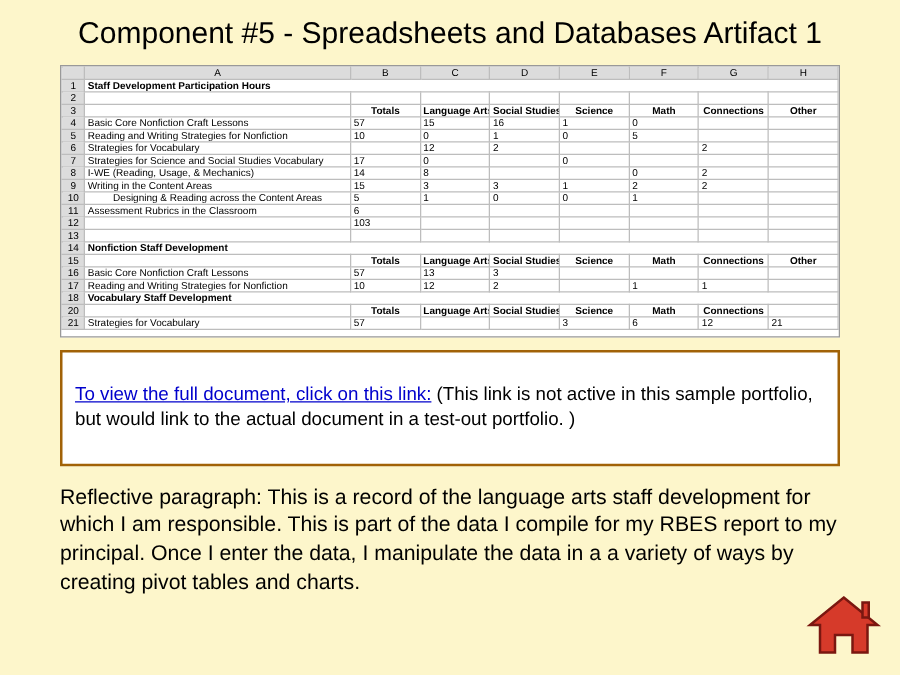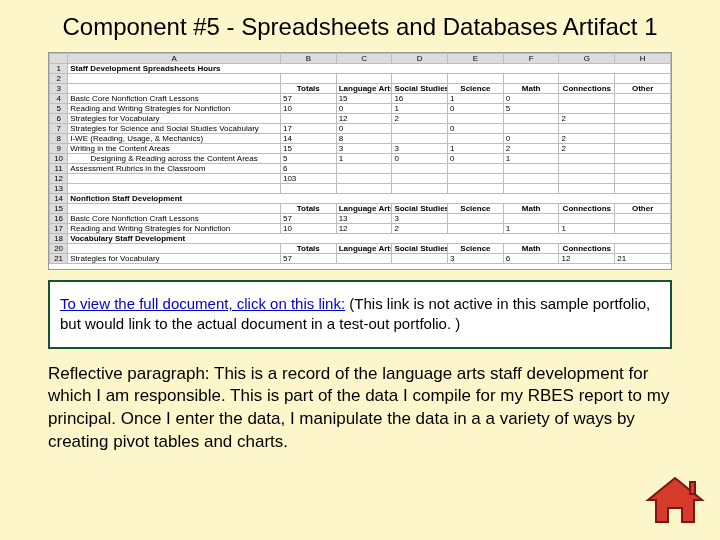--- a/index.html
+++ b/index.html
@@ -55,23 +55,23 @@
     width: 18px;
     font-weight: normal;
   }
   .col-corner { width:18px; }
   .col-a { width: 210px; text-align: left; }
   .col-b, .col-c, .col-d, .col-e, .col-f, .col-g, .col-h { width: 55px; text-align: right; }
   .bold { font-weight: bold; }
   .ctr { text-align: center !important; }
   .linkbox {
     margin: 0 48px 14px 48px;
-    border: 2px solid #14532d;
+    border: 2px solid #a16207;
     background: #fff;
-    padding: 12px 10px;
+    padding: 24px 10px;
     font-family: "Comic Sans MS", "Comic Sans", cursive, sans-serif;
     font-size: 15px;
     line-height: 1.35;
   }
   .linkbox .link-part {
     color: #0000cc;
     text-decoration: underline;
   }
   .reflect {
     margin: 0 48px 0 48px;
@@ -102,21 +102,21 @@
       <th class="col-b">B</th>
       <th class="col-c">C</th>
       <th class="col-d">D</th>
       <th class="col-e">E</th>
       <th class="col-f">F</th>
       <th class="col-g">G</th>
       <th class="col-h">H</th>
     </tr>
     <tr>
           <th class="rowhead">1</th>
-          <td class="col-a bold" colspan="8" style="text-align:left">Staff Development Spreadsheets Hours</td>
+          <td class="col-a bold" colspan="8" style="text-align:left">Staff Development Participation Hours</td>
         </tr>
     <tr>
           <th class="rowhead">2</th>
           <td></td>
           <td></td>
           <td></td>
           <td></td>
           <td></td>
           <td></td>
           <td></td>

